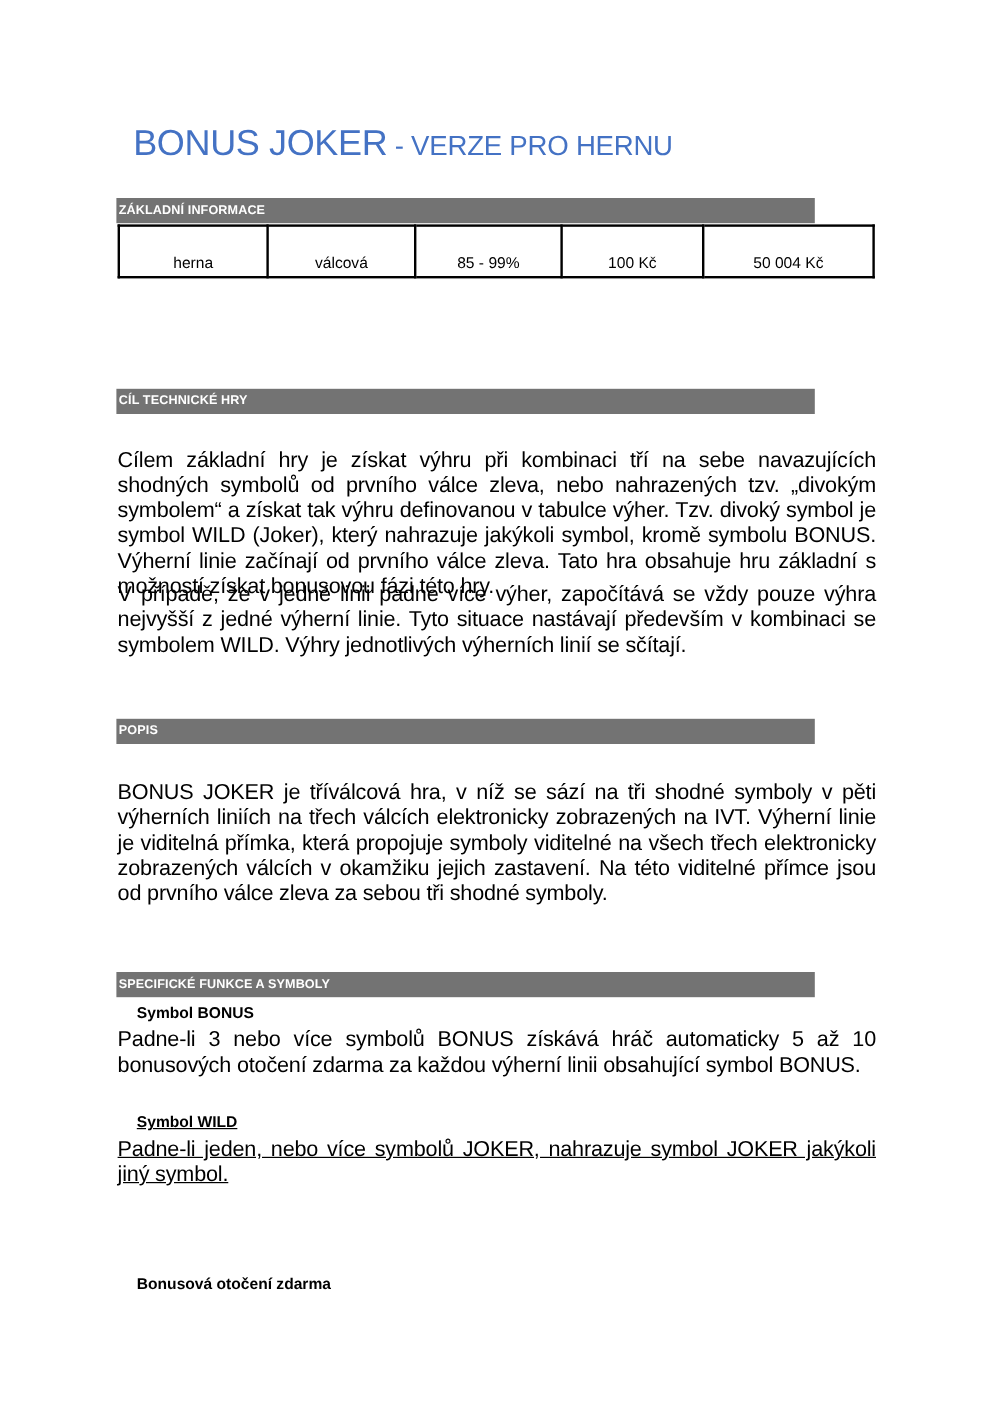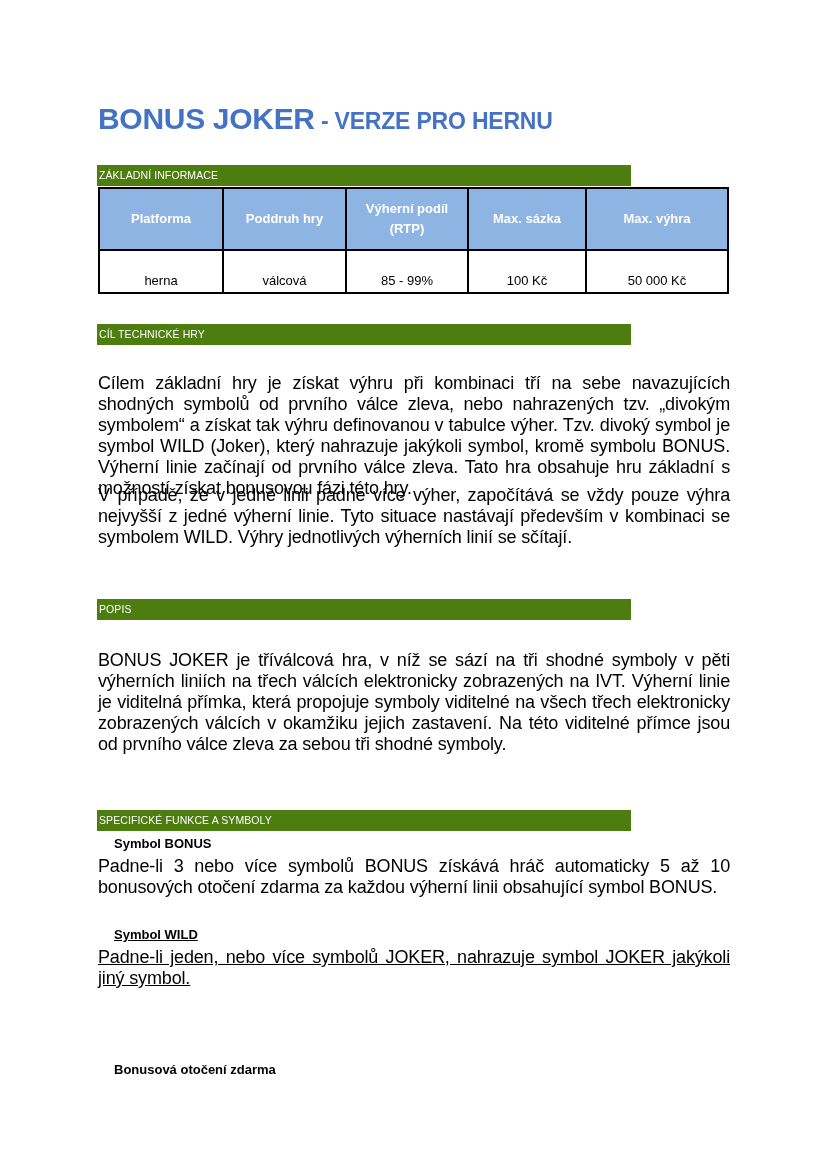--- a/index.html
+++ b/index.html
@@ -1,23 +1,23 @@
 <!DOCTYPE html>
 <html><head>
 <meta charset="utf-8">
 <style>
   html, body { margin: 0; padding: 0; background: #ffffff; }
   body { width: 827px; height: 1169px; position: relative; overflow: hidden;
          font-family: "Liberation Sans", "DejaVu Sans", sans-serif; color: #000; }
-  .title { position: absolute; left: 98px; top: 102px; margin: 0; font-weight: bold;
+  .title { position: absolute; left: 111px; top: 102px; margin: 0; font-weight: normal;
            color: #4472c4; white-space: nowrap; line-height: 1; }
   .title .main { font-size: 30px; letter-spacing: -0.3px; }
   .title .sub { font-size: 23px; letter-spacing: -0.2px; }
-  .bar { position: absolute; left: 97px; width: 534px; height: 21px; background: #4d7c0f;
-         color: #ffffff; font-weight: normal; font-size: 10.5px; line-height: 21px;
+  .bar { position: absolute; left: 97px; width: 582px; height: 21px; background: #737373;
+         color: #ffffff; font-weight: bold; font-size: 10.5px; line-height: 21px;
          padding-left: 2px; box-sizing: border-box; text-transform: uppercase; letter-spacing: 0.1px; }
   table.info { position: absolute; left: 98px; top: 187px; width: 629px; border-collapse: collapse;
                table-layout: fixed; }
   table.info th, table.info td { border: 2px solid #000; text-align: center; font-size: 13px; }
   table.info th { background: #8eb4e3; color: #ffffff; font-weight: bold; height: 58px;
                   vertical-align: middle; line-height: 20px; }
   table.info td { height: 36px; vertical-align: bottom; padding-bottom: 4px; margin-top: 28px; }
   .para { position: absolute; left: 98px; width: 632px; margin: 0; font-size: 18px;
           line-height: 21px; text-align: justify; letter-spacing: -0.15px; }
   .para.last-left { text-align-last: left; }
@@ -34,33 +34,26 @@
 
 <table class="info">
   <colgroup>
     <col style="width:124px">
       <col style="width:123px">
       <col style="width:122px">
       <col style="width:118px">
       <col style="width:142px">
   </colgroup>
   <tbody>
-      <tr>
-    <th>Platforma</th>
-    <th>Poddruh hry</th>
-    <th style="padding:0 18px;">Výherní podíl (RTP)</th>
-    <th>Max. sázka</th>
-    <th>Max. výhra</th>
-  </tr>
   <tr>
     <td>herna</td>
     <td>válcová</td>
     <td>85 - 99%</td>
     <td>100 Kč</td>
-    <td>50 000 Kč</td>
+    <td>50 004 Kč</td>
   </tr>
 </tbody>
   </table>
 
 <div class="bar" style="top:324px;">Cíl technické hry</div>
 <p class="para last-left" style="top:373px;">Cílem základní hry je získat výhru při kombinaci tří na sebe navazujících shodných symbolů od prvního válce zleva, nebo nahrazených tzv. „divokým symbolem“ a získat tak výhru definovanou v tabulce výher. Tzv. divoký symbol je symbol WILD (Joker), který nahrazuje jakýkoli symbol, kromě symbolu BONUS. Výherní linie začínají od prvního válce zleva. Tato hra obsahuje hru základní s možností získat bonusovou fázi této hry.</p>
 <p class="para last-left" style="top:485px;">V případě, že v jedné linii padne více výher, započítává se vždy pouze výhra nejvyšší z jedné výherní linie. Tyto situace nastávají především v kombinaci se symbolem WILD. Výhry jednotlivých výherních linií se sčítají.</p>
 
 <div class="bar" style="top:599px;">Popis</div>
 <p class="para last-left" style="top:650px;">BONUS JOKER je tříválcová hra, v níž se sází na tři shodné symboly v pěti výherních liniích na třech válcích elektronicky zobrazených na IVT. Výherní linie je viditelná přímka, která propojuje symboly viditelné na všech třech elektronicky zobrazených válcích v okamžiku jejich zastavení. Na této viditelné přímce jsou od prvního válce zleva za sebou tři shodné symboly.</p>

